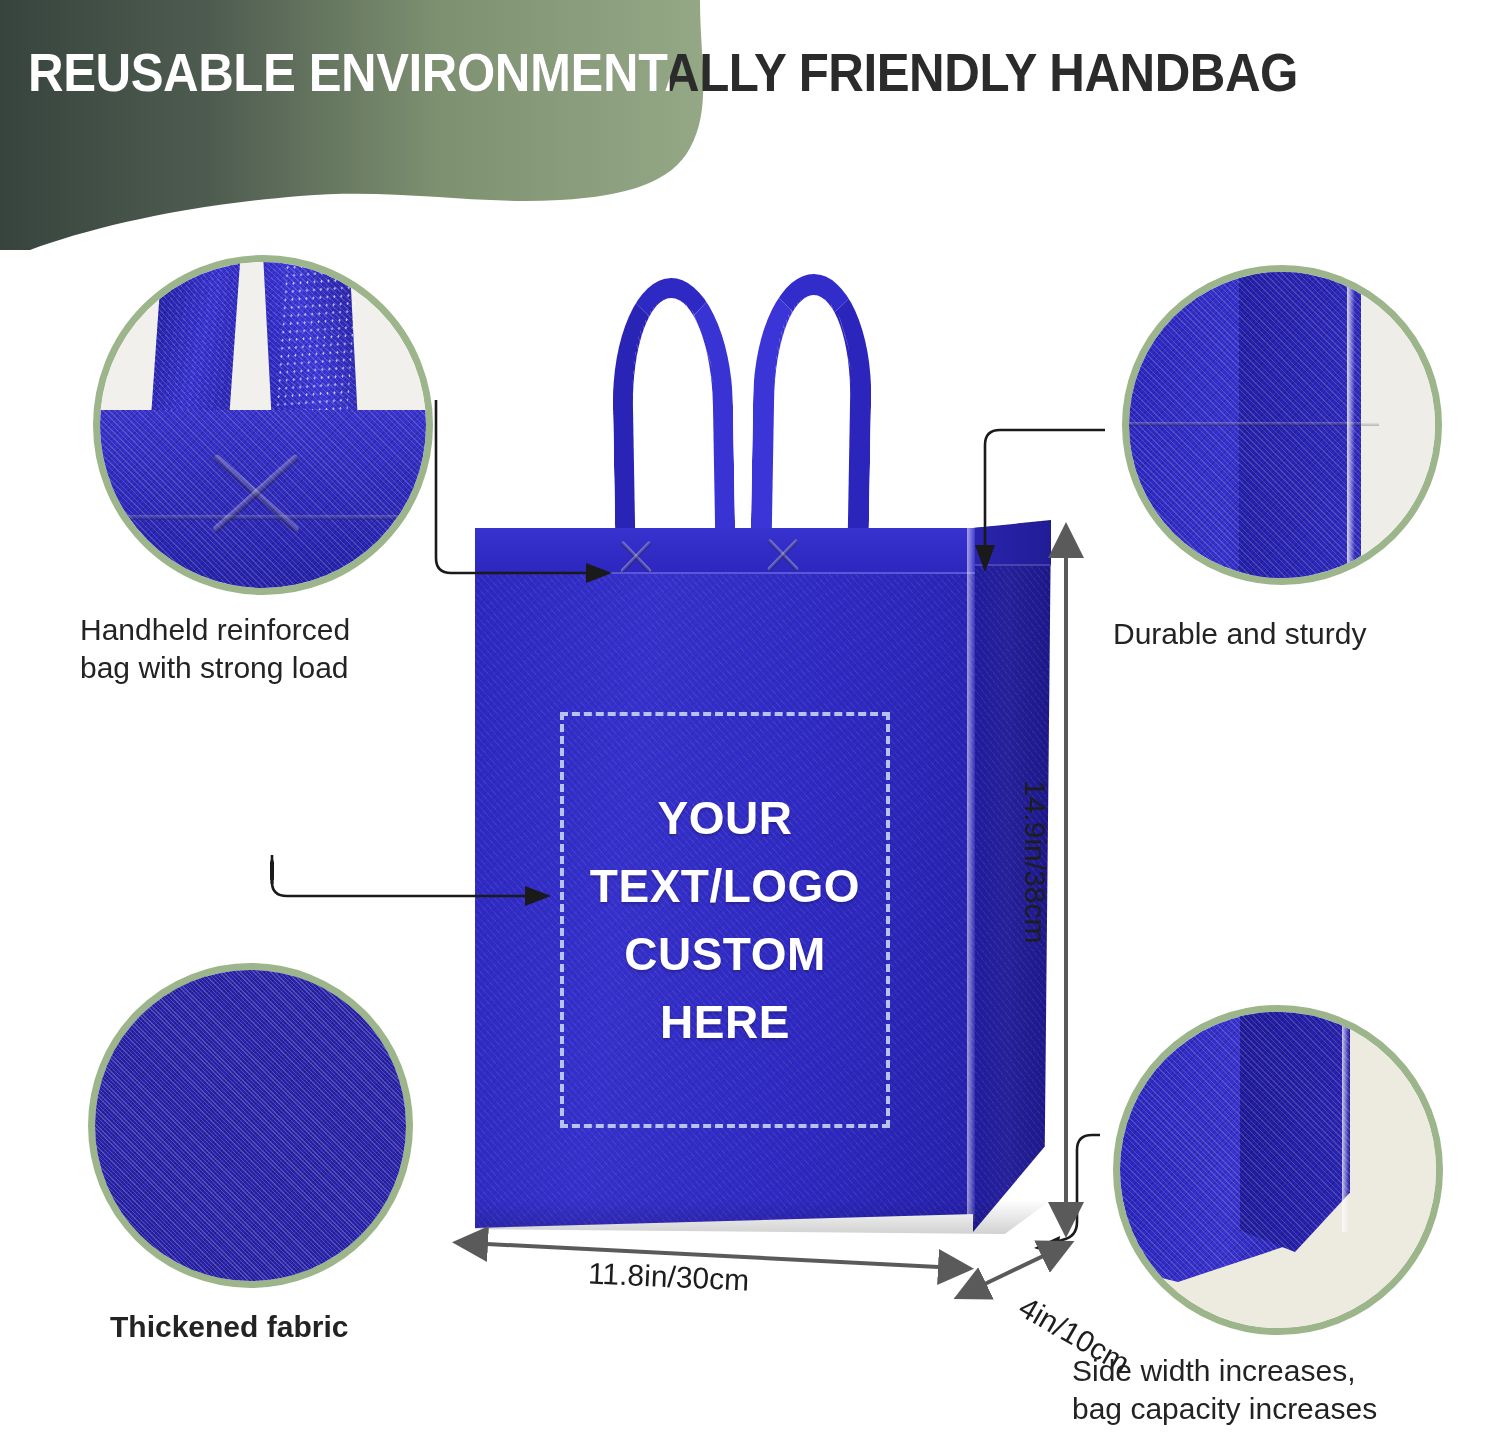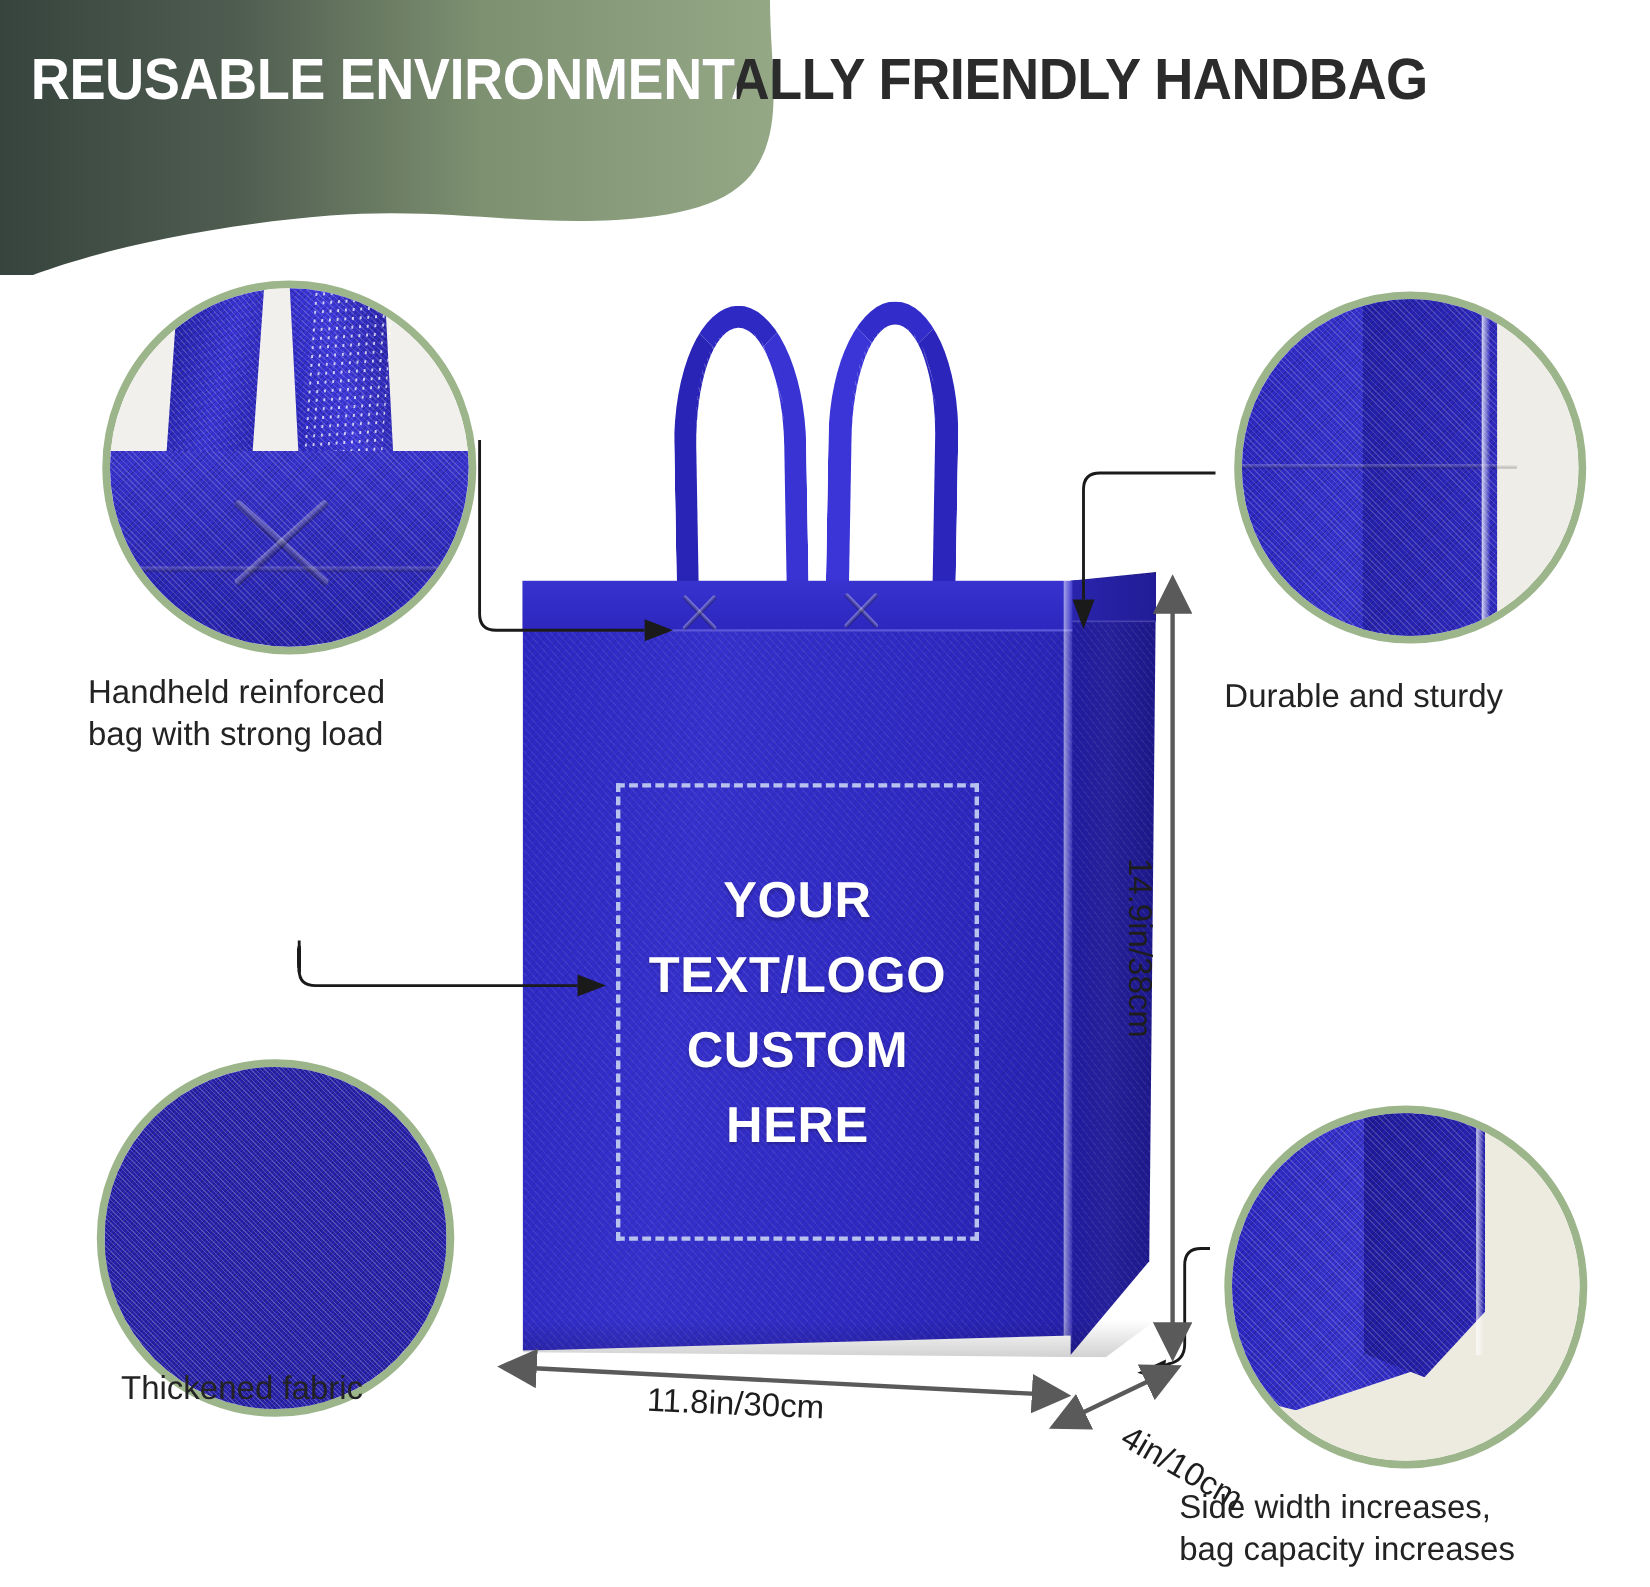--- a/index.html
+++ b/index.html
@@ -127,21 +127,21 @@
   }
 
   
   .caption {
     position:absolute; z-index:6; color:#232323;
     font-size:30px; line-height:1.27; font-weight:500;
     font-family:"Liberation Sans", sans-serif;
   }
   #cap-handles { left:80px; top:611px; width:420px; }
   #cap-durable { left:1113px; top:615px; width:400px; }
-  #cap-fabric  { left:110px; top:1244px; width:400px; }
+  #cap-fabric  { left:110px; top:1308px; width:400px;font-weight:bold; }
   #cap-side    { left:1072px; top:1352px; width:430px; }
 
   
   #bag { position:absolute; left:455px; top:270px; width:600px; height:990px; z-index:3; }
 
   
   .handle { position:absolute; border-style:solid; border-color:#2f29c4; }
   #handle-left {
     left:158px; top:8px; width:120px; height:260px;
     border-width:20px 20px 0 20px;

